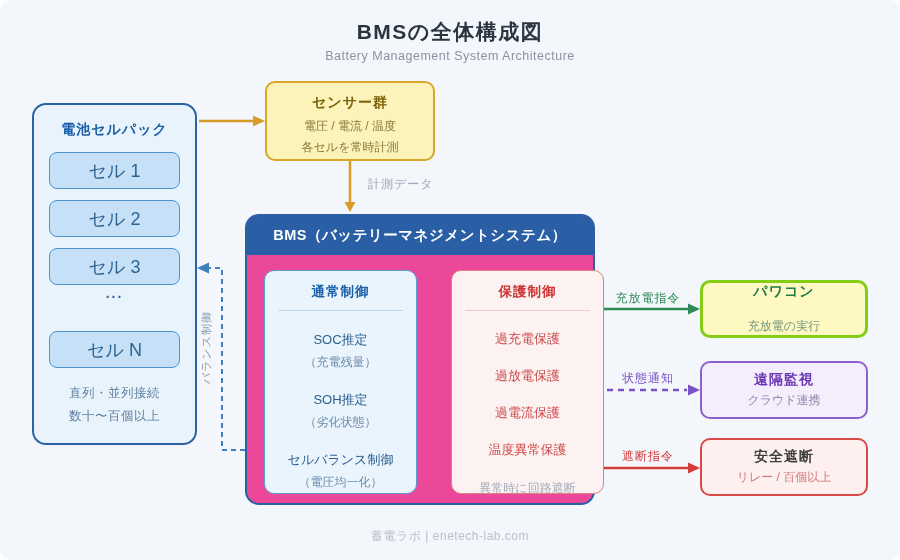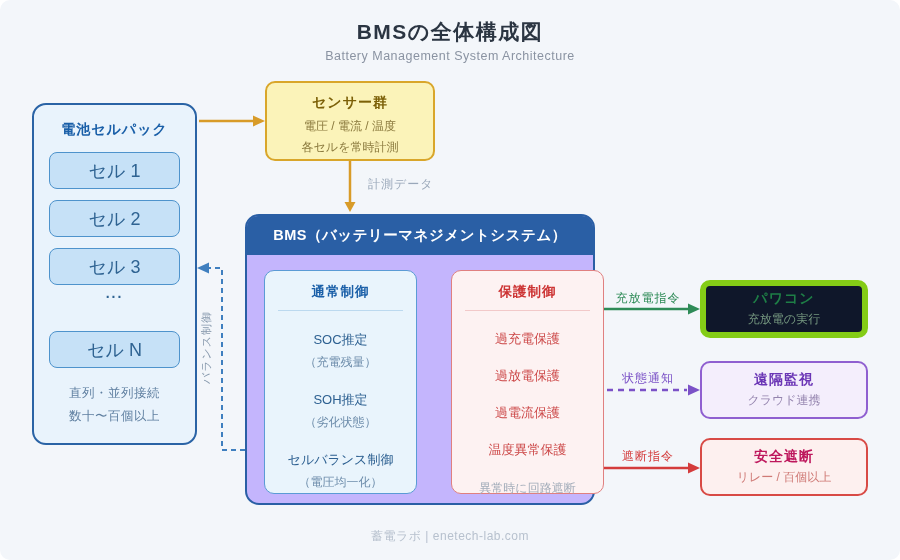--- a/index.html
+++ b/index.html
@@ -32,21 +32,21 @@
   
   .sensor { position:absolute; left:265px; top:81px; width:170px; height:80px;
     background:#fbf3b9; border:2px solid #d9a62a; border-radius:10px; box-sizing:border-box;
     text-align:center; }
   .sensor-title { margin-top:11px; font-weight:bold; font-size:14px; color:#7c6008; letter-spacing:1px; }
   .sensor-line1 { margin-top:6px; font-size:12px; color:#8b7a3e; }
   .sensor-line2 { margin-top:4px; font-size:12px; color:#8b7a3e; }
 
   
   .bms { position:absolute; left:245px; top:214px; width:350px; height:291px;
-    background:#c4b5fd; border:2px solid #2a5fa5; border-radius:14px; box-sizing:border-box; }
+    background:#ec4899; border:2px solid #2a5fa5; border-radius:14px; box-sizing:border-box; }
   .bms-header { position:absolute; top:0; left:0; right:0; height:39px; background:#2a5fa5;
     border-radius:11px 11px 0 0; color:#ffffff; font-weight:bold; font-size:14.5px;
     display:flex; align-items:center; justify-content:center; letter-spacing:0.5px; }
   .ctl { position:absolute; top:54px; width:153px; height:224px; border-radius:10px;
     box-sizing:border-box; text-align:center; }
   .ctl-normal { left:17px; background:#e9f4fc; border:1.5px solid #5b9bd5; }
   .ctl-protect { left:180px; background:#fdf2f2; border:1.5px solid #e08080;margin-left:24px; }
   .ctl-title { margin-top:12px; font-weight:bold; font-size:13.5px; letter-spacing:1px; }
   .ctl-normal .ctl-title { color:#1a5fa8; }
   .ctl-protect .ctl-title { color:#cc3333; }
@@ -57,26 +57,26 @@
   .ctl-item .sub { margin-top:5px; font-size:12px; color:#6e8dab; }
   .prot-item { margin-top:19px; font-size:13px; color:#cc4747; }
   .prot-note { margin-top:21px; font-size:12px; color:#a3adba; }
 
   
   .out { position:absolute; left:700px; width:168px; height:58px; border-radius:10px;
     box-sizing:border-box; display:flex; flex-direction:column; align-items:center;
     justify-content:center; gap:3px; }
   .out-title { font-weight:bold; font-size:14px; letter-spacing:1px; }
   .out-sub { font-size:12px; }
-  .out-green { top:280px; background:#0f172a; border:6px solid #84cc16; }
+  .out-green { top:280px; background:#fef9c3; border:3px solid #84cc16;justify-content:space-between; }
   .out-green .out-title { color:#1e7e46; } .out-green .out-sub { color:#74967f; }
   .out-purple { top:361px; background:#f4eefc; border:2px solid #8f5fd0; }
   .out-purple .out-title { color:#6a35b5; } .out-purple .out-sub { color:#9484ae; }
   .out-red { top:438px; background:#fdf0ef; border:2px solid #d84a45; }
-  .out-red .out-title { color:#be185d; } .out-red .out-sub { color:#cf7a76; }
+  .out-red .out-title { color:#404040; } .out-red .out-sub { color:#cf7a76; }
 
   
   .alabel { position:absolute; font-size:12px; letter-spacing:1px; }
   .measure-label { left:368px; top:176px; color:#9aa8ba; }
   .charge-label { left:596px; top:290px; width:104px; text-align:center; color:#2e8b57; }
   .status-label { left:596px; top:370px; width:104px; text-align:center; color:#7b52c7; }
   .shutdown-label { left:596px; top:448px; width:104px; text-align:center; color:#d43c3c; }
   .balance-label { left:151px; top:340px; width:110px; text-align:center; color:#8799ad;
     font-size:11px; transform:rotate(-90deg); letter-spacing:1px; }
 

